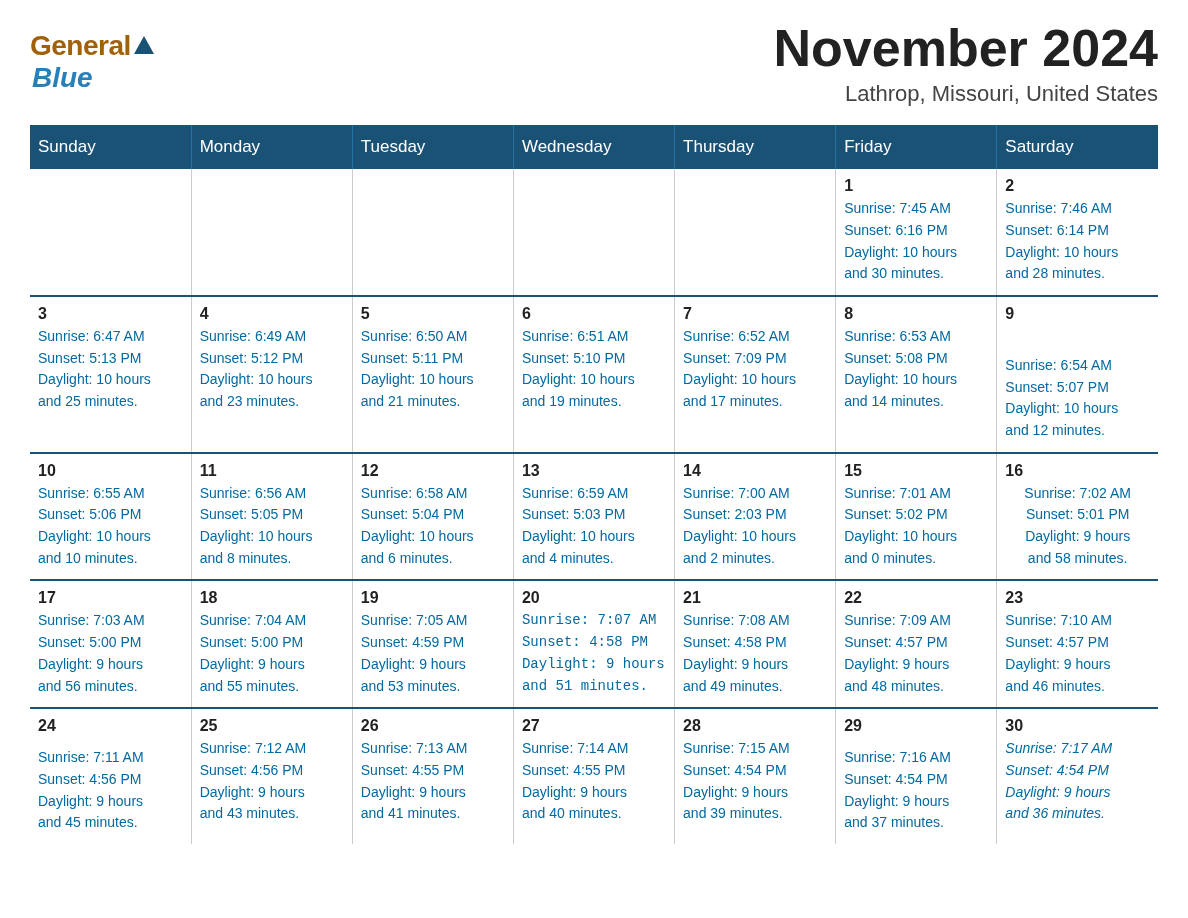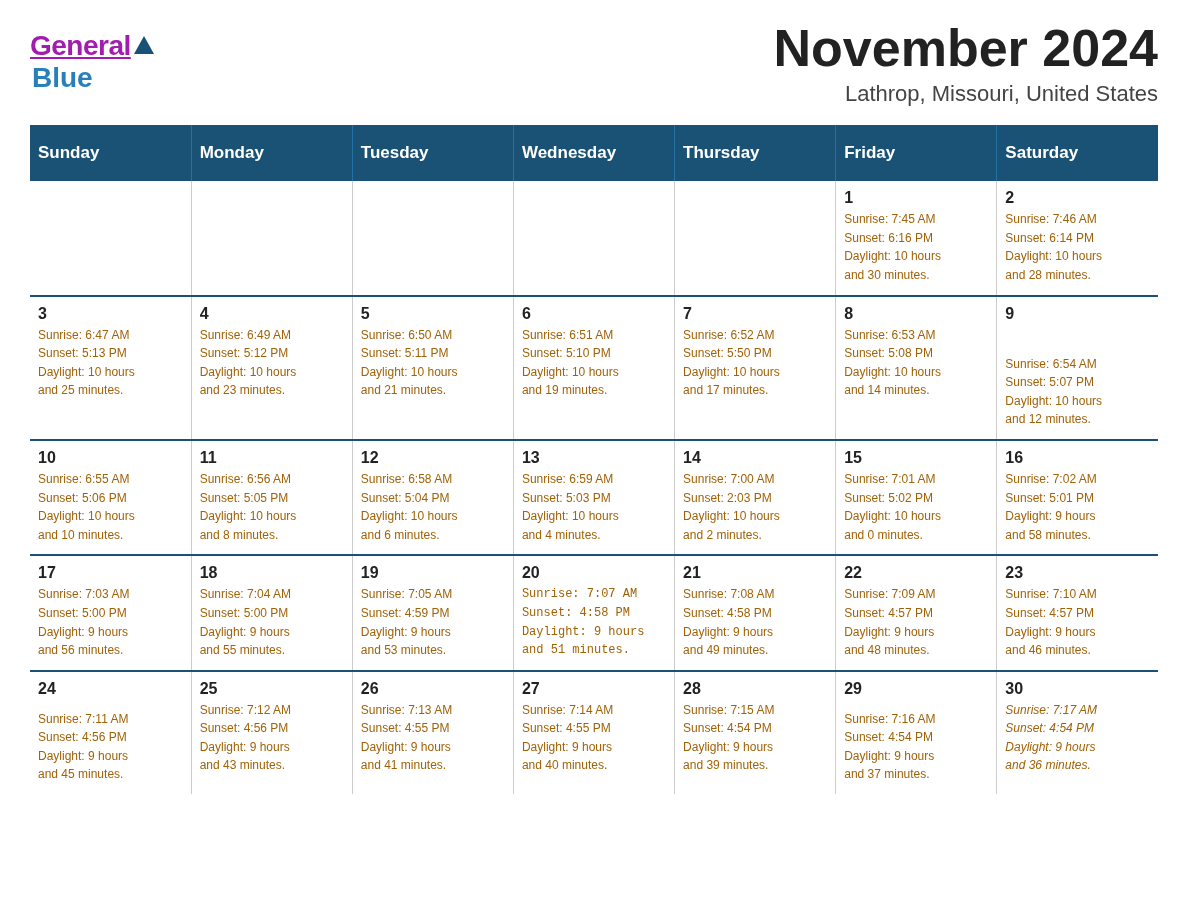--- a/index.html
+++ b/index.html
@@ -22,38 +22,38 @@
       align-items: flex-start;
       margin-top: 10px;
     }
     .logo-top {
       display: flex;
       align-items: center;
     }
     .logo-general {
       font-size: 28px;
       font-weight: bold;
-      color: #a21caf;
+      color: #a16207;
       letter-spacing: -0.5px;
-      text-decoration: underline;
     }
     .logo-triangle {
       width: 0;
       height: 0;
       border-left: 10px solid transparent;
       border-right: 10px solid transparent;
       border-bottom: 18px solid #1a5276;
       margin-left: 3px;
       margin-bottom: 2px;
     }
     .logo-blue {
       font-size: 28px;
       font-weight: bold;
       color: #2980b9;
       margin-left: 2px;
+      font-style: italic;
     }
     .title-area {
       text-align: right;
     }
     .month-title {
       font-size: 52px;
       font-weight: bold;
       color: #222;
       line-height: 1.1;
     }
@@ -64,22 +64,22 @@
     }
     table {
       width: 100%;
       border-collapse: collapse;
       table-layout: fixed;
     }
     thead th {
       background-color: #1a5276;
       color: #fff;
       font-size: 17px;
-      font-weight: bold;
-      padding: 18px 8px;
+      font-weight: normal;
+      padding: 12px 8px;
       text-align: left;
       border-right: 1px solid #2471a3;
     }
     thead th:last-child { border-right: none; }
     tbody td {
       vertical-align: top;
       padding: 8px 8px 10px 8px;
       border-right: 1px solid #ccc;
       border-bottom: 2px solid #1a5276;
       font-size: 13px;
@@ -88,23 +88,23 @@
     }
     tbody td:last-child { border-right: none; }
     .day-number {
       font-size: 16px;
       font-weight: bold;
       color: #222;
       display: block;
       margin-bottom: 3px;
     }
     .day-info {
-      font-size: 12px;
+      font-size: 14px;
       line-height: 1.55;
-      color: #a16207;
+      color: #0369a1;
     }
     tbody tr:last-child td { border-bottom: none; }
   </style>
 </head>
 <body>
 
 <div class="header">
   <div class="logo">
     <div class="logo-top">
       <span class="logo-general">General</span>
@@ -177,21 +177,21 @@
         <td>
           <span class="day-number">6</span>
           <div class="day-info" style="white-space: pre-line;">Sunrise: 6:51 AM
 Sunset: 5:10 PM
 Daylight: 10 hours
 and 19 minutes.</div>
         </td>
         <td>
           <span class="day-number">7</span>
           <div class="day-info" style="white-space: pre-line;">Sunrise: 6:52 AM
-Sunset: 5:50 PM
+Sunset: 7:09 PM
 Daylight: 10 hours
 and 17 minutes.</div>
         </td>
         <td>
           <span class="day-number">8</span>
           <div class="day-info" style="white-space: pre-line;">Sunrise: 6:53 AM
 Sunset: 5:08 PM
 Daylight: 10 hours
 and 14 minutes.</div>
         </td>
@@ -241,21 +241,21 @@
         </td>
         <td>
           <span class="day-number">15</span>
           <div class="day-info" style="white-space: pre-line;">Sunrise: 7:01 AM
 Sunset: 5:02 PM
 Daylight: 10 hours
 and 0 minutes.</div>
         </td>
         <td>
           <span class="day-number">16</span>
-          <div class="day-info" style="white-space: pre-line;">Sunrise: 7:02 AM
+          <div class="day-info" style="white-space: pre-line; text-align: center;">Sunrise: 7:02 AM
 Sunset: 5:01 PM
 Daylight: 9 hours
 and 58 minutes.</div>
         </td>
       </tr>
       <tr>
         <td>
           <span class="day-number">17</span>
           <div class="day-info" style="white-space: pre-line;">Sunrise: 7:03 AM
 Sunset: 5:00 PM

